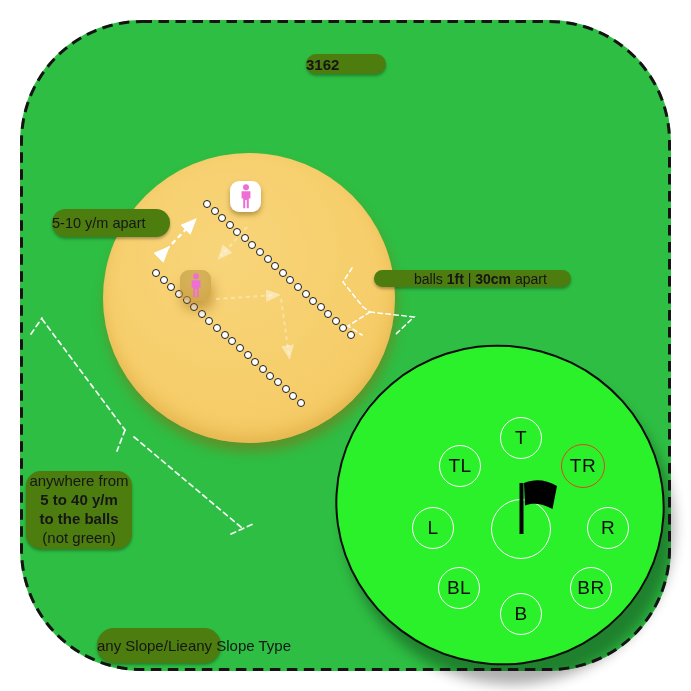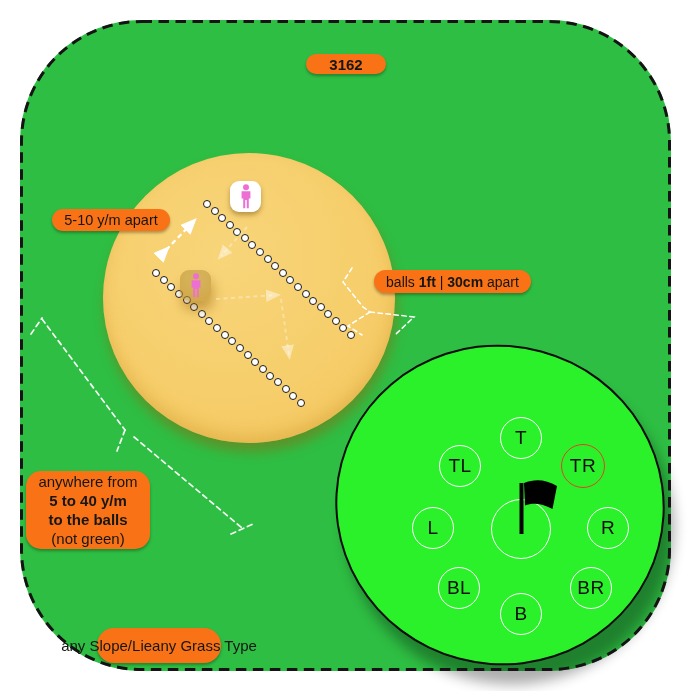--- a/index.html
+++ b/index.html
@@ -39,29 +39,29 @@
   .player.white{background:#ffffff;box-shadow:0 3px 5px rgba(120,85,20,0.5);}
   .player.sand{background:rgba(170,140,60,0.45);}
 
   
   .hole{position:absolute;border:1.5px solid #ffffff;border-radius:50%;z-index:25;
         display:flex;align-items:center;justify-content:center;box-sizing:border-box;
         font-size:19px;color:#0e0e0e;letter-spacing:0.5px;}
   .hole.red{border-color:#DD4426;border-width:1.7px;}
 
   
-  .pill{position:absolute;background:#f97316;border-radius:14px;
+  .pill{position:absolute;background:#4d7c0f;border-radius:14px;
         box-shadow:0 2px 3px rgba(0,0,0,0.3);color:#161616;font-size:14.5px;
-        display:flex;align-items:center;justify-content:center;z-index:65;
+        display:flex;align-items:center;z-index:65;
         white-space:pre;}
   .pill b{font-weight:bold;}
   .badge{left:306px;top:54px;width:80px;height:20px;font-weight:bold;font-size:15px;}
-  .spacing-pill{left:52px;top:209px;width:118px;height:22px;}
-  .balls-pill{left:374px;top:270px;width:157px;height:23px;font-size:14px;}
-  .distance-box{left:26px;top:471px;width:124px;height:78px;border-radius:15px;
+  .spacing-pill{left:52px;top:209px;width:118px;height:28px;}
+  .balls-pill{left:374px;top:270px;width:157px;height:17px;font-size:14px;padding-left:40px;}
+  .distance-box{left:26px;top:471px;width:106px;height:78px;border-radius:15px;
         flex-direction:column;font-size:15px;line-height:19px;text-align:center;}
   .conditions-pill{left:97px;top:628px;width:124px;height:35px;border-radius:17px;
         flex-direction:row;font-size:15px;line-height:17.5px;}
 </style>
 </head>
 <body>
 
 <div class="stage">
 
   <div class="course"></div>
@@ -218,16 +218,16 @@
 
   <div class="pill distance-box">
     <div>anywhere from</div>
     <div style="font-weight:bold">5 to 40 y/m</div>
     <div style="font-weight:bold">to the balls</div>
     <div>(not green)</div>
   </div>
 
   <div class="pill conditions-pill">
     <div>any Slope/Lie</div>
-    <div>any Grass Type</div>
+    <div>any Slope Type</div>
   </div>
 
 </div>
 
 </body></html>

